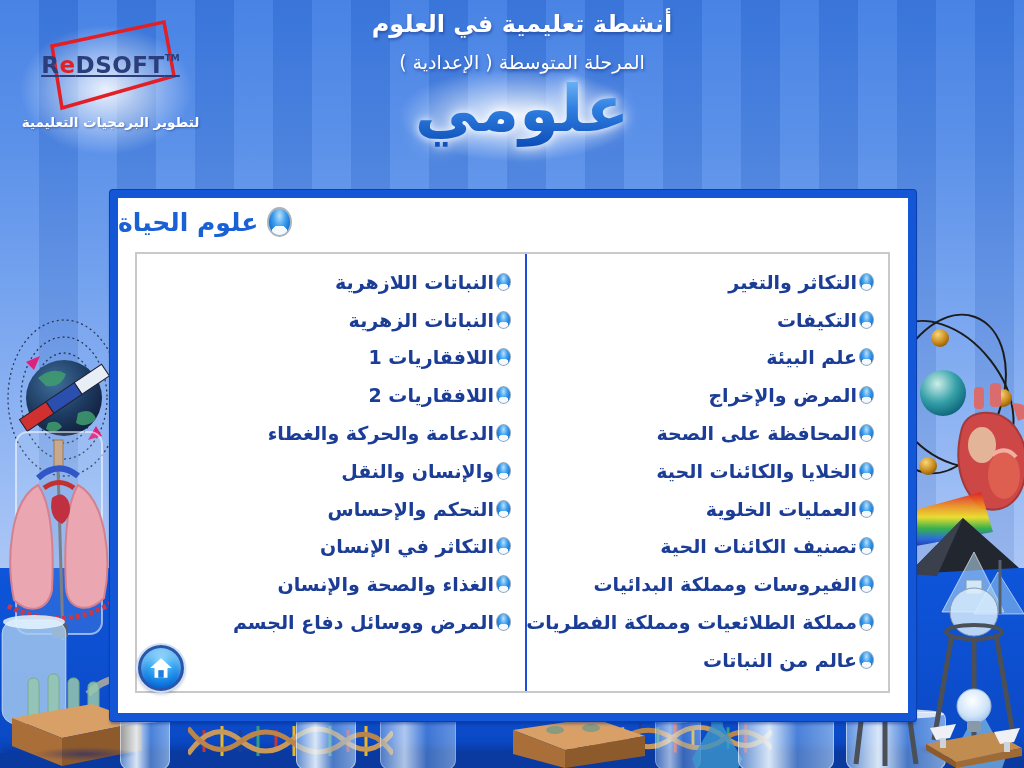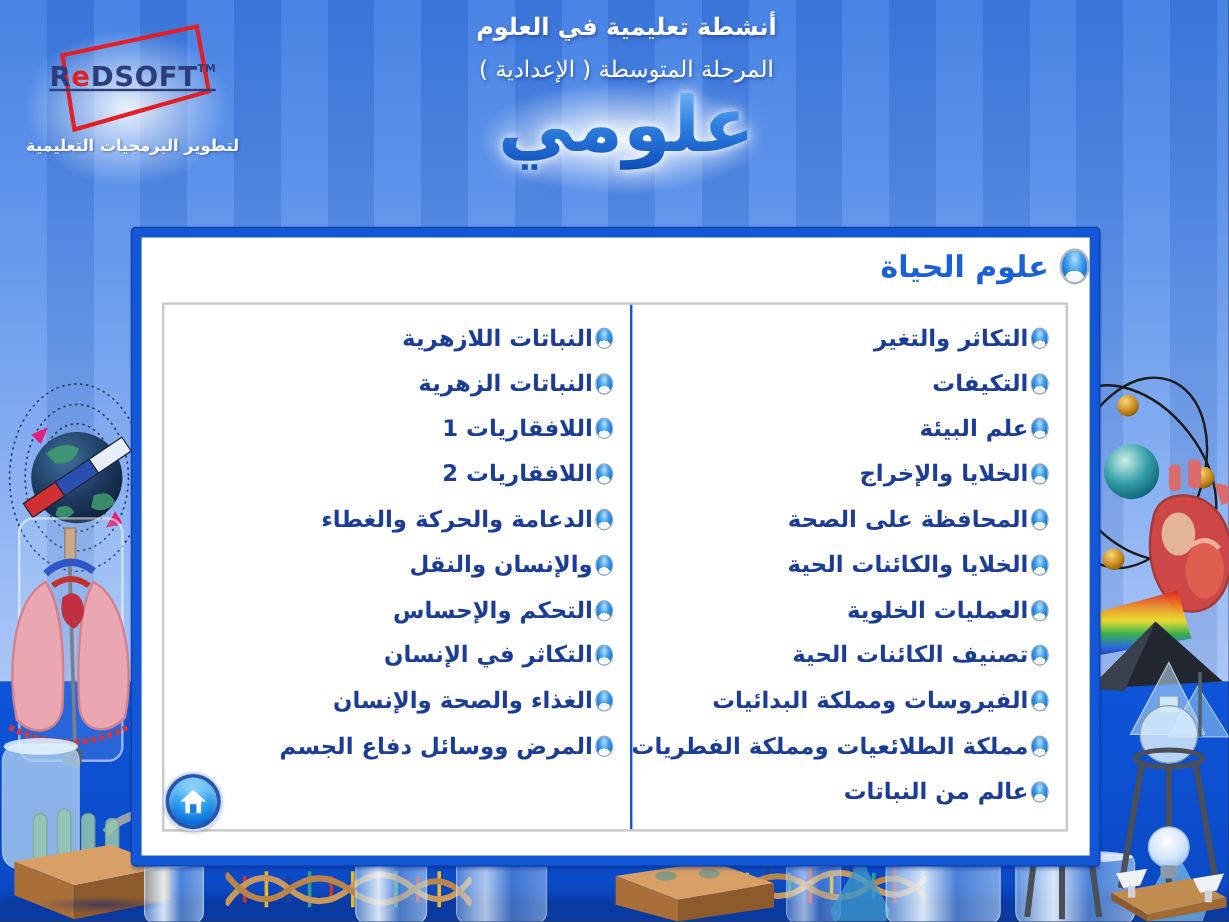--- a/index.html
+++ b/index.html
@@ -33,33 +33,33 @@
   .logo-frame{position:absolute;left:14px;top:0;}
   .logo-name{position:absolute;top:36px;left:0;width:100%;
     font-weight:700;font-size:23px;color:#2b3d7a;letter-spacing:.5px;text-decoration:underline;}
   .logo-name .accent{color:#e01f26;}
   .logo-name sup{font-size:9px;vertical-align:12px;letter-spacing:0;}
   .logo-tagline{position:absolute;top:96px;left:0;width:100%;direction:rtl;
     color:#fff;font-weight:700;font-size:13.5px;line-height:1.55;
     text-shadow:1px 1px 2px rgba(30,60,140,.55);}
   
   .header{position:absolute;left:252px;top:10px;width:540px;z-index:5;text-align:center;direction:rtl;}
-  .header .sub1{color:#fff;font-weight:700;font-size:20px;text-shadow:1px 2px 3px rgba(25,55,140,.6);}
+  .header .sub1{color:#fff;font-weight:700;font-size:24px;text-shadow:1px 2px 3px rgba(25,55,140,.6);}
   .header .sub2{color:#fff;font-weight:400;font-size:19px;margin-top:13px;text-shadow:1px 2px 3px rgba(25,55,140,.6);}
   .app-title{display:inline-block;margin-top:0;font-weight:700;font-size:64px;line-height:1.15;
     color:#1d64cc;
     background:linear-gradient(180deg,#7cc0f8 0%,#2f7fe0 48%,#0d4db8 100%);
     -webkit-background-clip:text;background-clip:text;-webkit-text-fill-color:transparent;
     filter:drop-shadow(0 0 4px rgba(255,255,255,.95)) drop-shadow(0 0 10px rgba(255,255,255,.55));}
   
   .panel{position:absolute;left:110px;top:190px;width:790px;height:515px;z-index:10;
     background:#fff;border:8px solid #1356d6;border-radius:3px;
     box-shadow:0 0 0 1px #0c3fae,0 3px 3px rgba(8,40,130,.45);}
   .panel-title-row{position:absolute;top:9px;left:0;right:0;display:flex;direction:rtl;
-    justify-content:flex-start;align-items:center;gap:9px;}
+    justify-content:flex-end;align-items:center;gap:9px;}
   .panel-title{font-weight:700;font-size:25px;color:#1a61d6;}
   .sphere{display:inline-block;border:2px solid #aab4be;border-radius:50%;
     background:
       radial-gradient(ellipse 62% 34% at 50% 84%,rgba(255,255,255,.95) 0 58%,rgba(255,255,255,0) 60%),
       radial-gradient(ellipse at 50% 26%,#b9e0fb 0%,#3fa0ee 42%,#0e6fd6 80%,#0a5ab4 100%);}
   .sphere.big{width:21px;height:26px;}
   .list-box{position:absolute;left:17px;top:54px;width:751px;height:437px;
     border:2px solid #c9c9c9;display:flex;direction:rtl;}
   .col{padding-top:9px;box-sizing:border-box;}
   .col-right{width:363px;border-left:2px solid #1d4ed8;}
@@ -311,21 +311,21 @@
         <div class="item">
             <span class="bullet"></span>
             <span class="lbl">التكيفات</span>
           </div>
         <div class="item">
             <span class="bullet"></span>
             <span class="lbl">علم البيئة</span>
           </div>
         <div class="item">
             <span class="bullet"></span>
-            <span class="lbl">الخلايا والإخراج</span>
+            <span class="lbl">المرض والإخراج</span>
           </div>
         <div class="item">
             <span class="bullet"></span>
             <span class="lbl">المحافظة على الصحة</span>
           </div>
         <div class="item">
             <span class="bullet"></span>
             <span class="lbl">الخلايا والكائنات الحية</span>
           </div>
         <div class="item">

